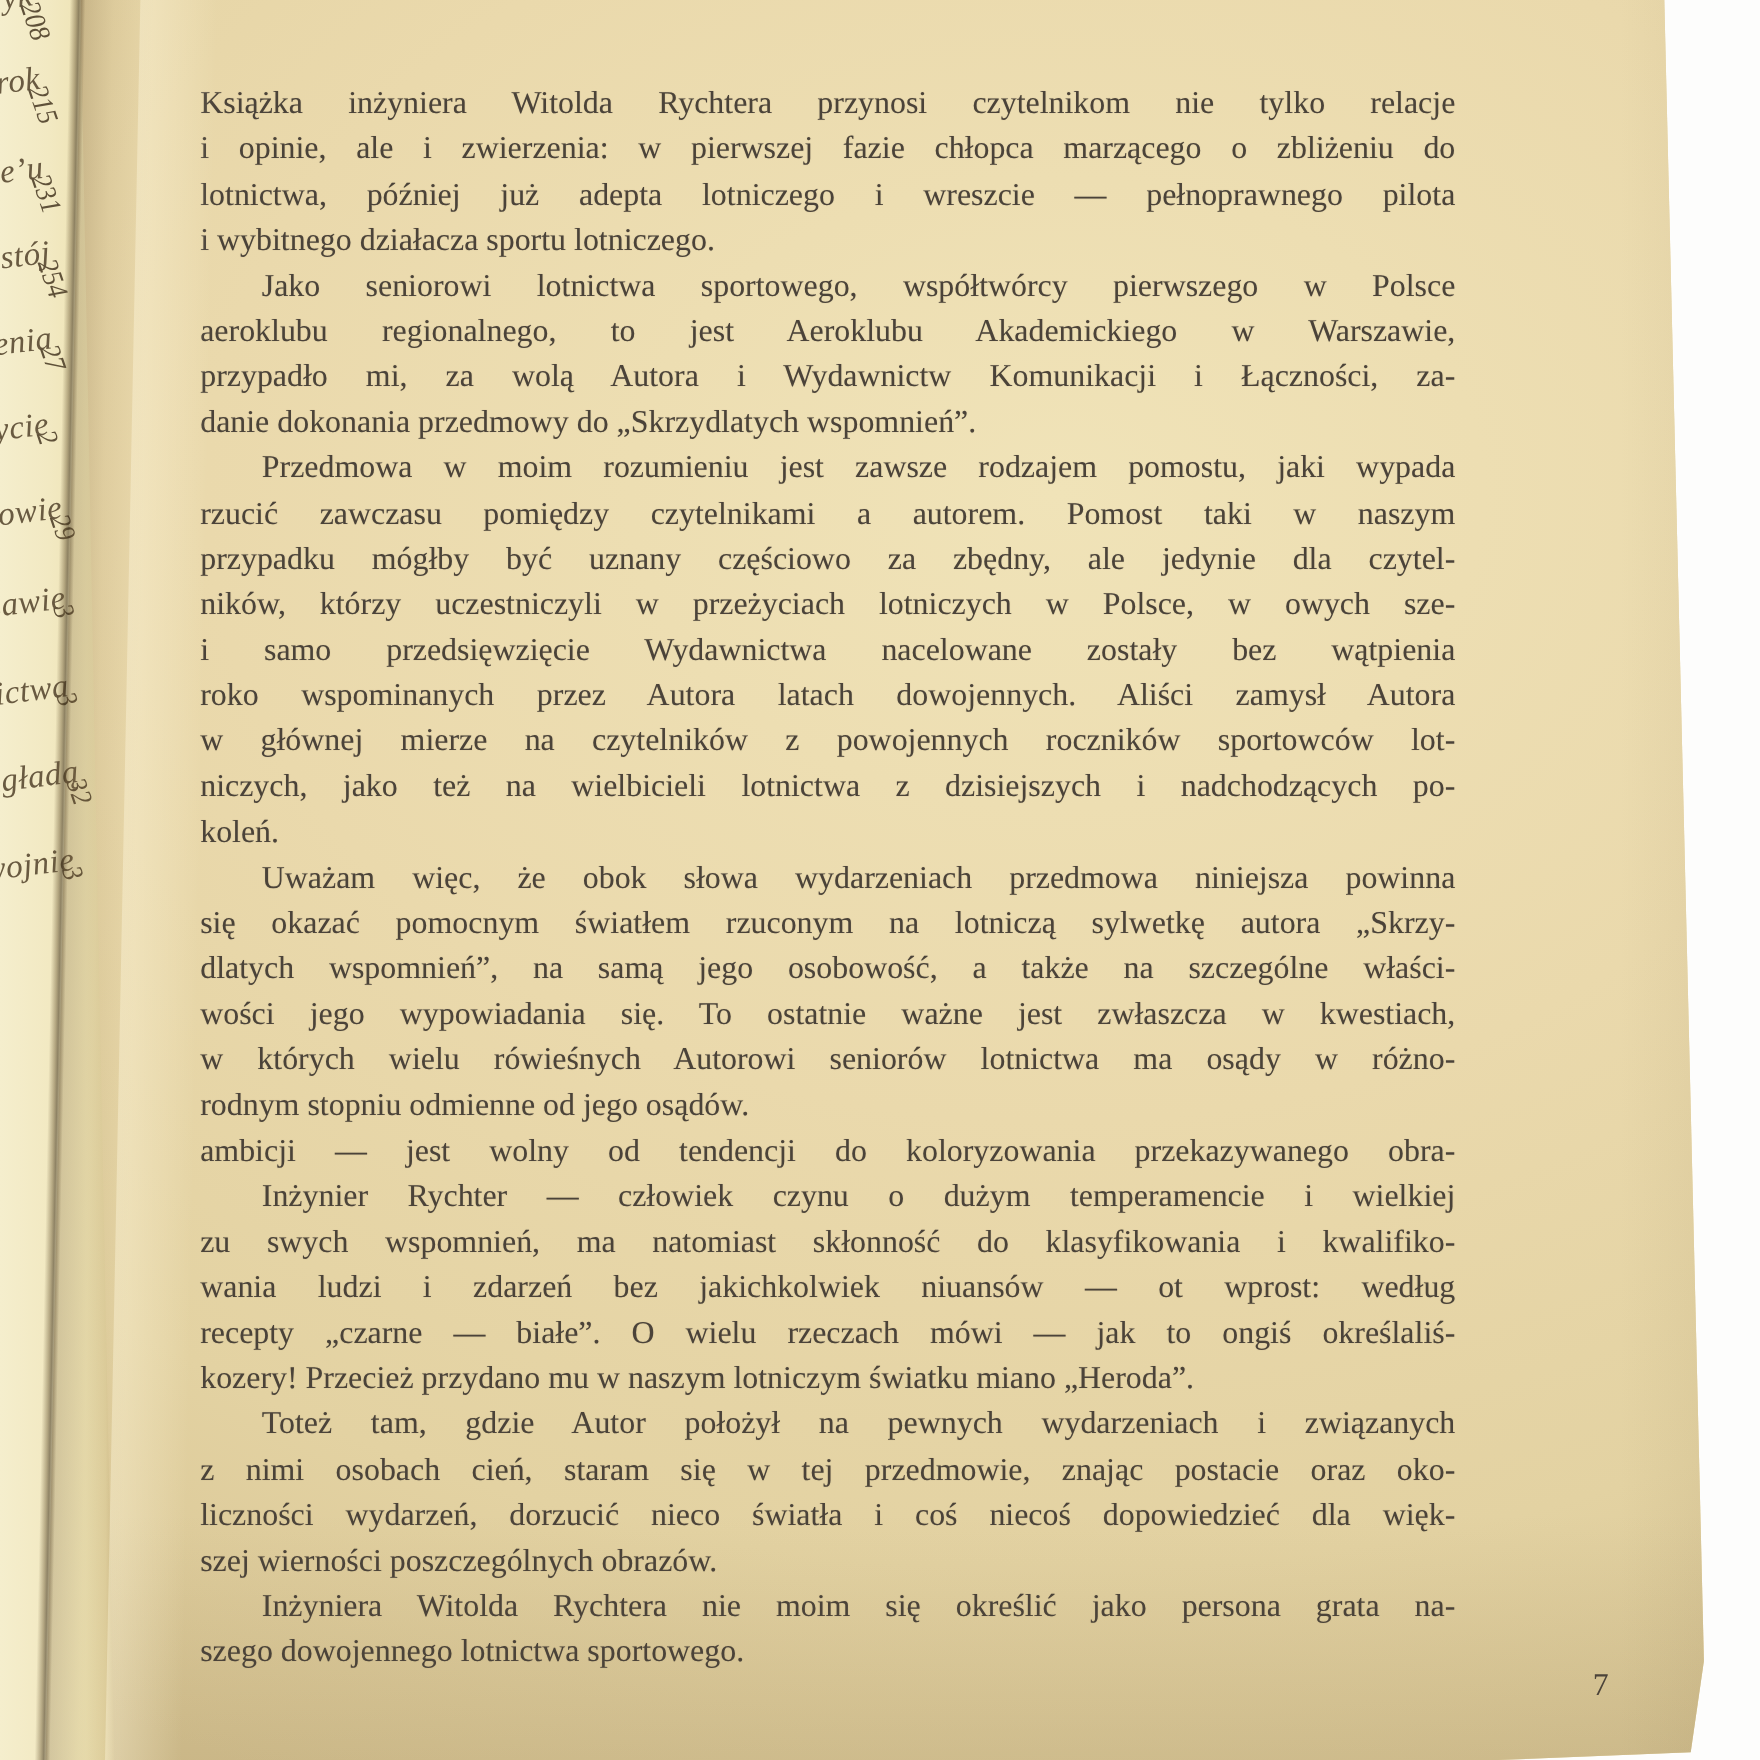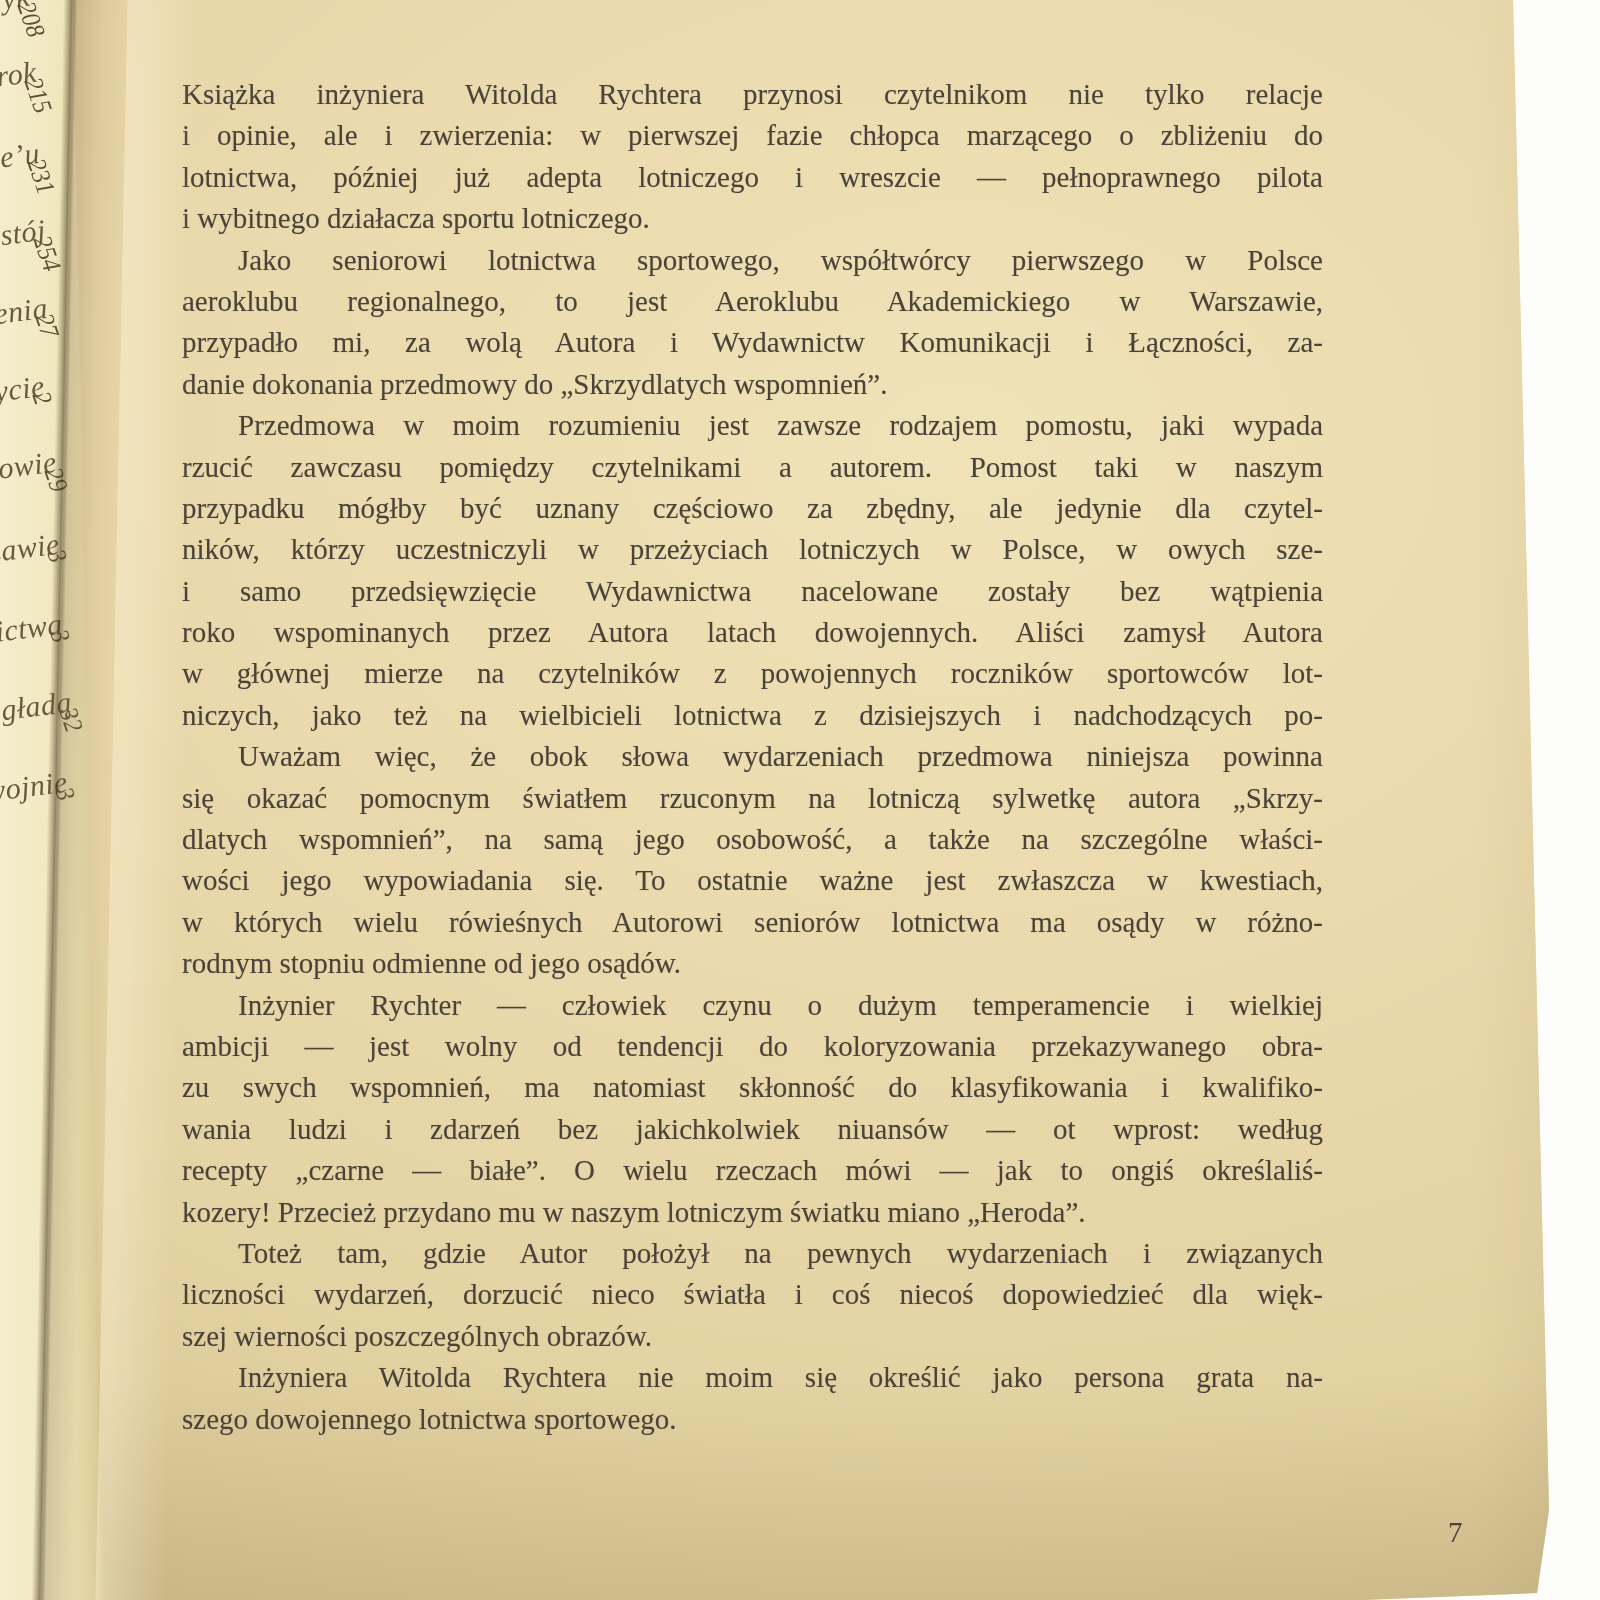--- a/index.html
+++ b/index.html
@@ -98,39 +98,41 @@
         </div>
         <div class="para">
           <div class="line indent">Przedmowa w moim rozumieniu jest zawsze rodzajem pomostu, jaki wypada</div>
           <div class="line">rzucić zawczasu pomiędzy czytelnikami a autorem. Pomost taki w naszym</div>
           <div class="line">przypadku mógłby być uznany częściowo za zbędny, ale jedynie dla czytel-</div>
           <div class="line">ników, którzy uczestniczyli w przeżyciach lotniczych w Polsce, w owych sze-</div>
           <div class="line">i samo przedsięwzięcie Wydawnictwa nacelowane zostały bez wątpienia</div>
           <div class="line">roko wspominanych przez Autora latach dowojennych. Aliści zamysł Autora</div>
           <div class="line">w głównej mierze na czytelników z powojennych roczników sportowców lot-</div>
           <div class="line">niczych, jako też na wielbicieli lotnictwa z dzisiejszych i nadchodzących po-</div>
+          <div class="line last">koleń.</div>
         </div>
         <div class="para">
           <div class="line indent">Uważam więc, że obok słowa wydarzeniach przedmowa niniejsza powinna</div>
           <div class="line">się okazać pomocnym światłem rzuconym na lotniczą sylwetkę autora „Skrzy-</div>
           <div class="line">dlatych wspomnień”, na samą jego osobowość, a także na szczególne właści-</div>
           <div class="line">wości jego wypowiadania się. To ostatnie ważne jest zwłaszcza w kwestiach,</div>
           <div class="line">w których wielu rówieśnych Autorowi seniorów lotnictwa ma osądy w różno-</div>
           <div class="line last">rodnym stopniu odmienne od jego osądów.</div>
         </div>
         <div class="para">
+          <div class="line">ambicji — jest wolny od tendencji do koloryzowania przekazywanego obra-</div>
           <div class="line indent">Inżynier Rychter — człowiek czynu o dużym temperamencie i wielkiej</div>
-          <div class="line">ambicji — jest wolny od tendencji do koloryzowania przekazywanego obra-</div>
           <div class="line">zu swych wspomnień, ma natomiast skłonność do klasyfikowania i kwalifiko-</div>
           <div class="line">wania ludzi i zdarzeń bez jakichkolwiek niuansów — ot wprost: według</div>
           <div class="line">recepty „czarne — białe”. O wielu rzeczach mówi — jak to ongiś określaliś-</div>
           <div class="line last">kozery! Przecież przydano mu w naszym lotniczym światku miano „Heroda”.</div>
         </div>
         <div class="para">
           <div class="line indent">Toteż tam, gdzie Autor położył na pewnych wydarzeniach i związanych</div>
+          <div class="line">z nimi osobach cień, staram się w tej przedmowie, znając postacie oraz oko-</div>
           <div class="line">liczności wydarzeń, dorzucić nieco światła i coś niecoś dopowiedzieć dla więk-</div>
           <div class="line last">szej wierności poszczególnych obrazów.</div>
         </div>
         <div class="para">
           <div class="line indent">Inżyniera Witolda Rychtera nie moim się określić jako persona grata na-</div>
           <div class="line last">szego dowojennego lotnictwa sportowego.</div>
         </div>
       </div>
     <div class="page-number">7</div>
   </div>

